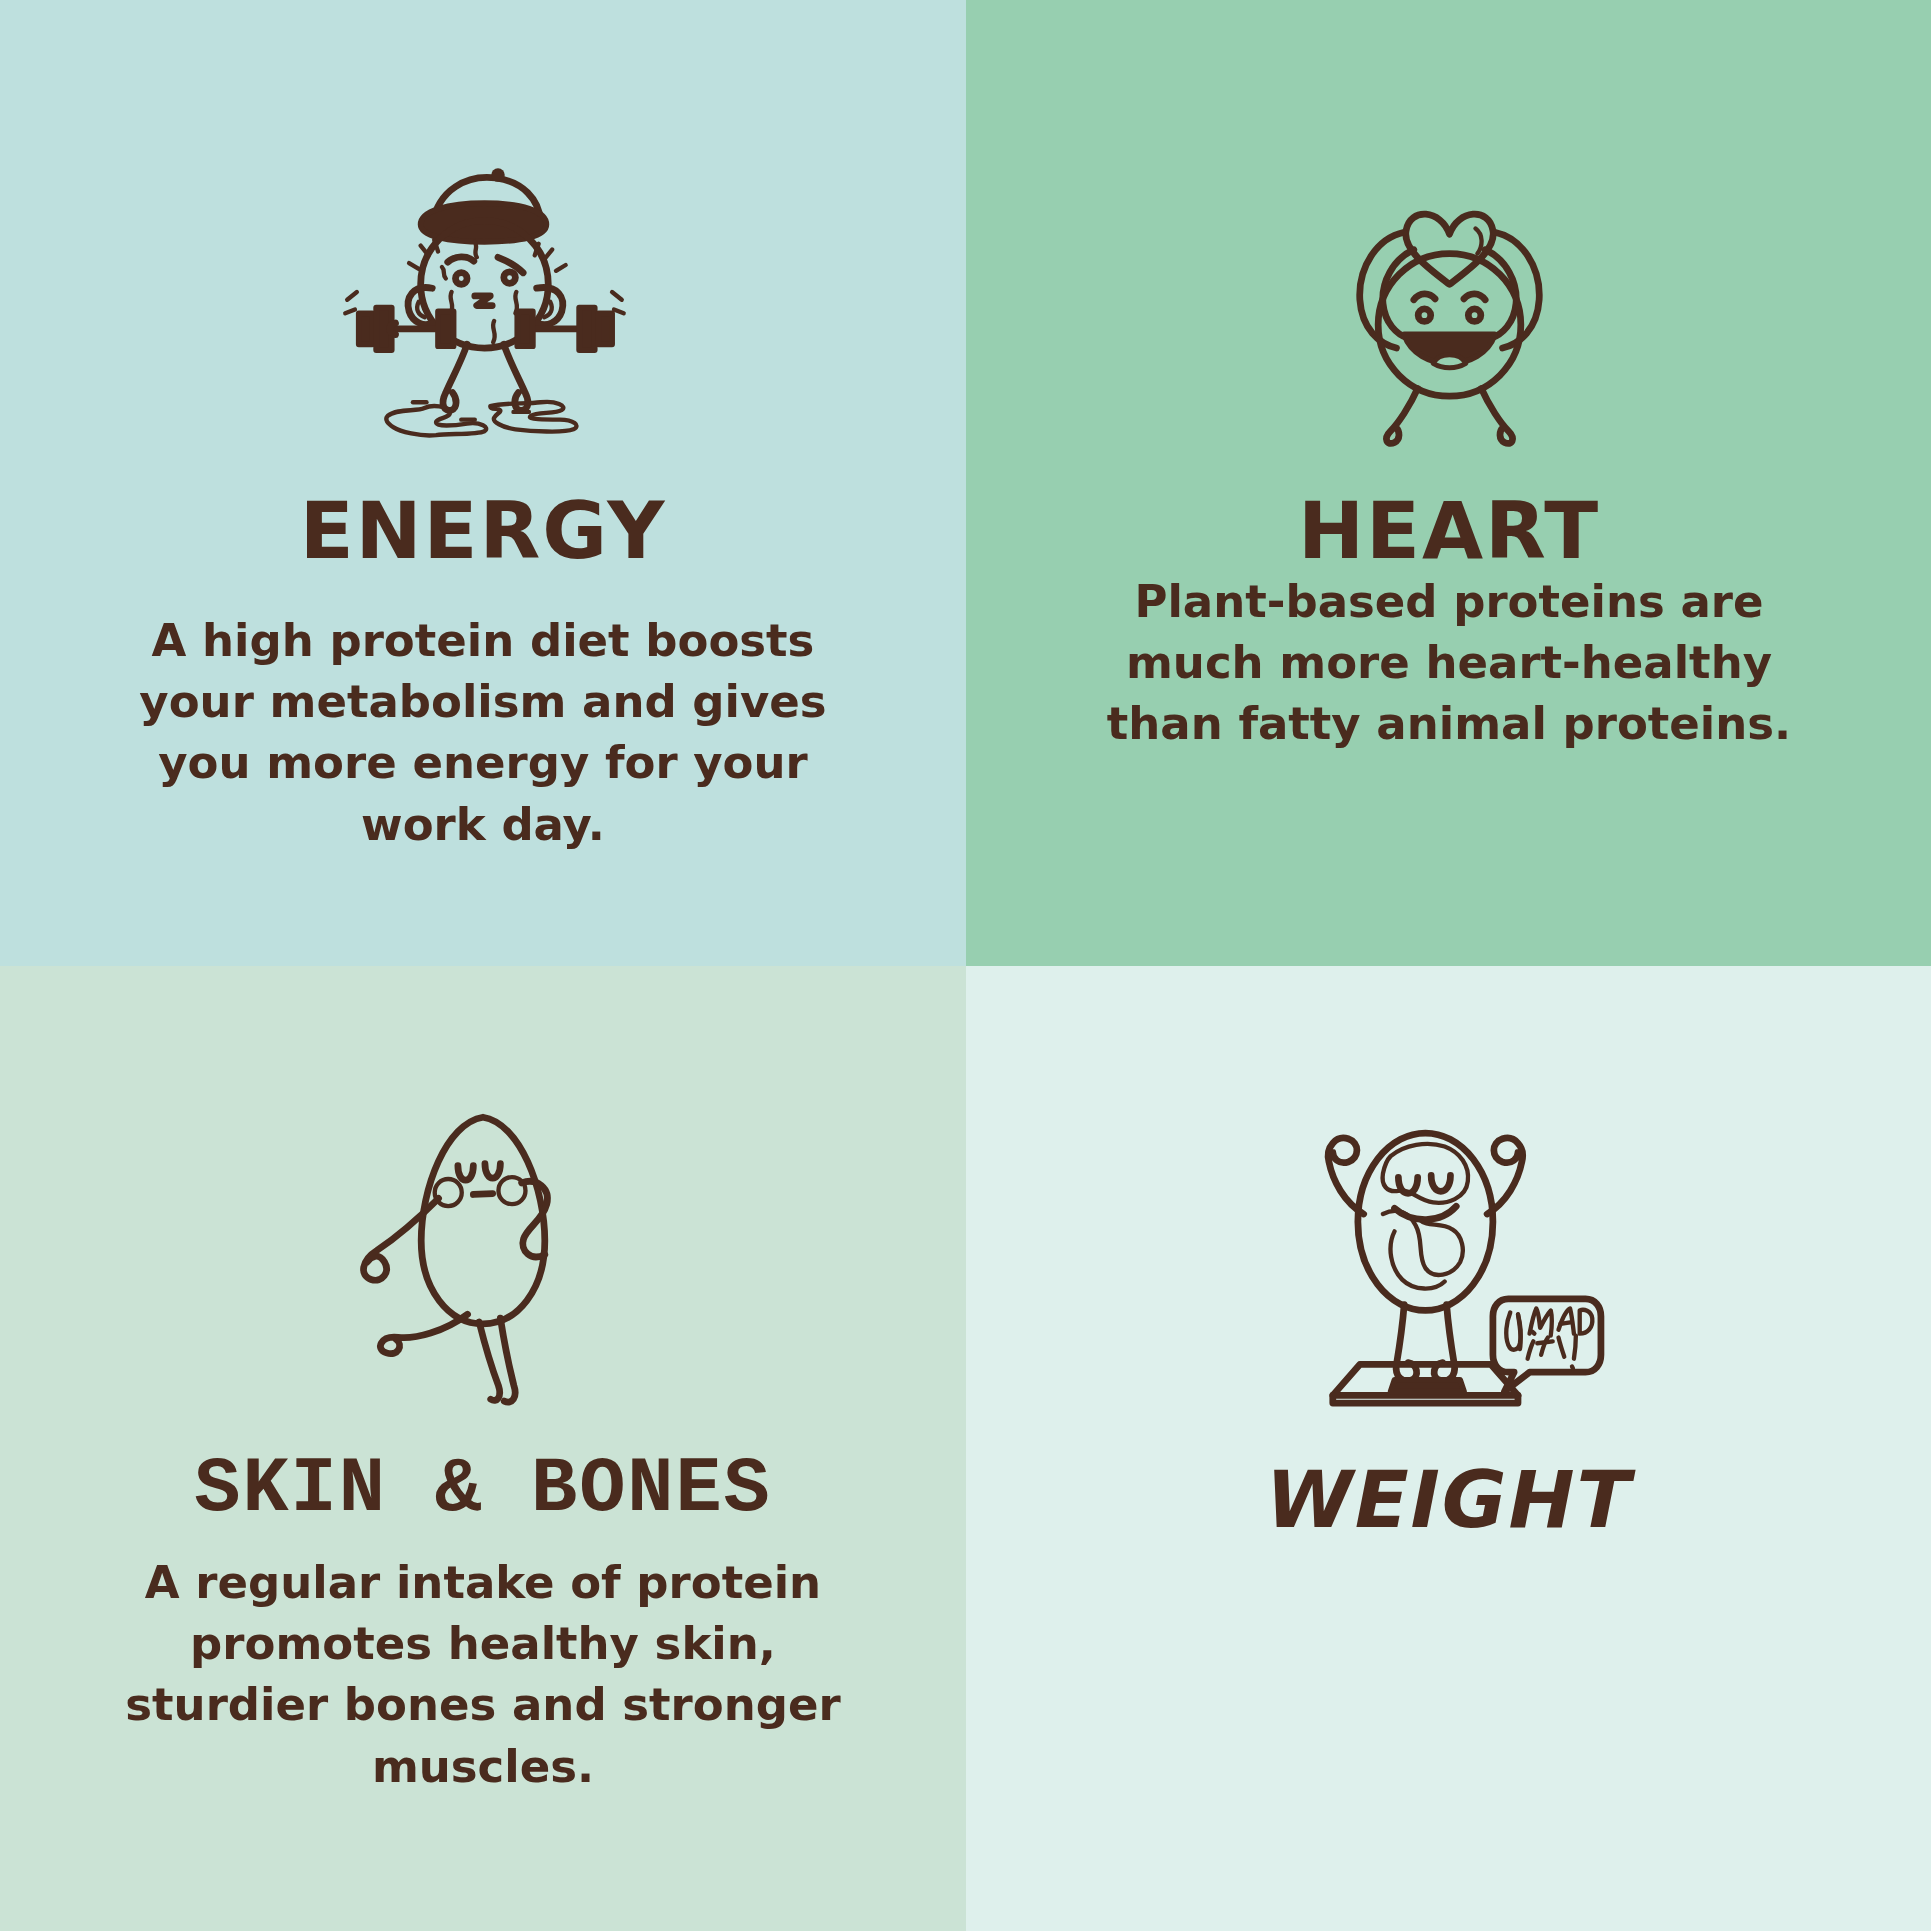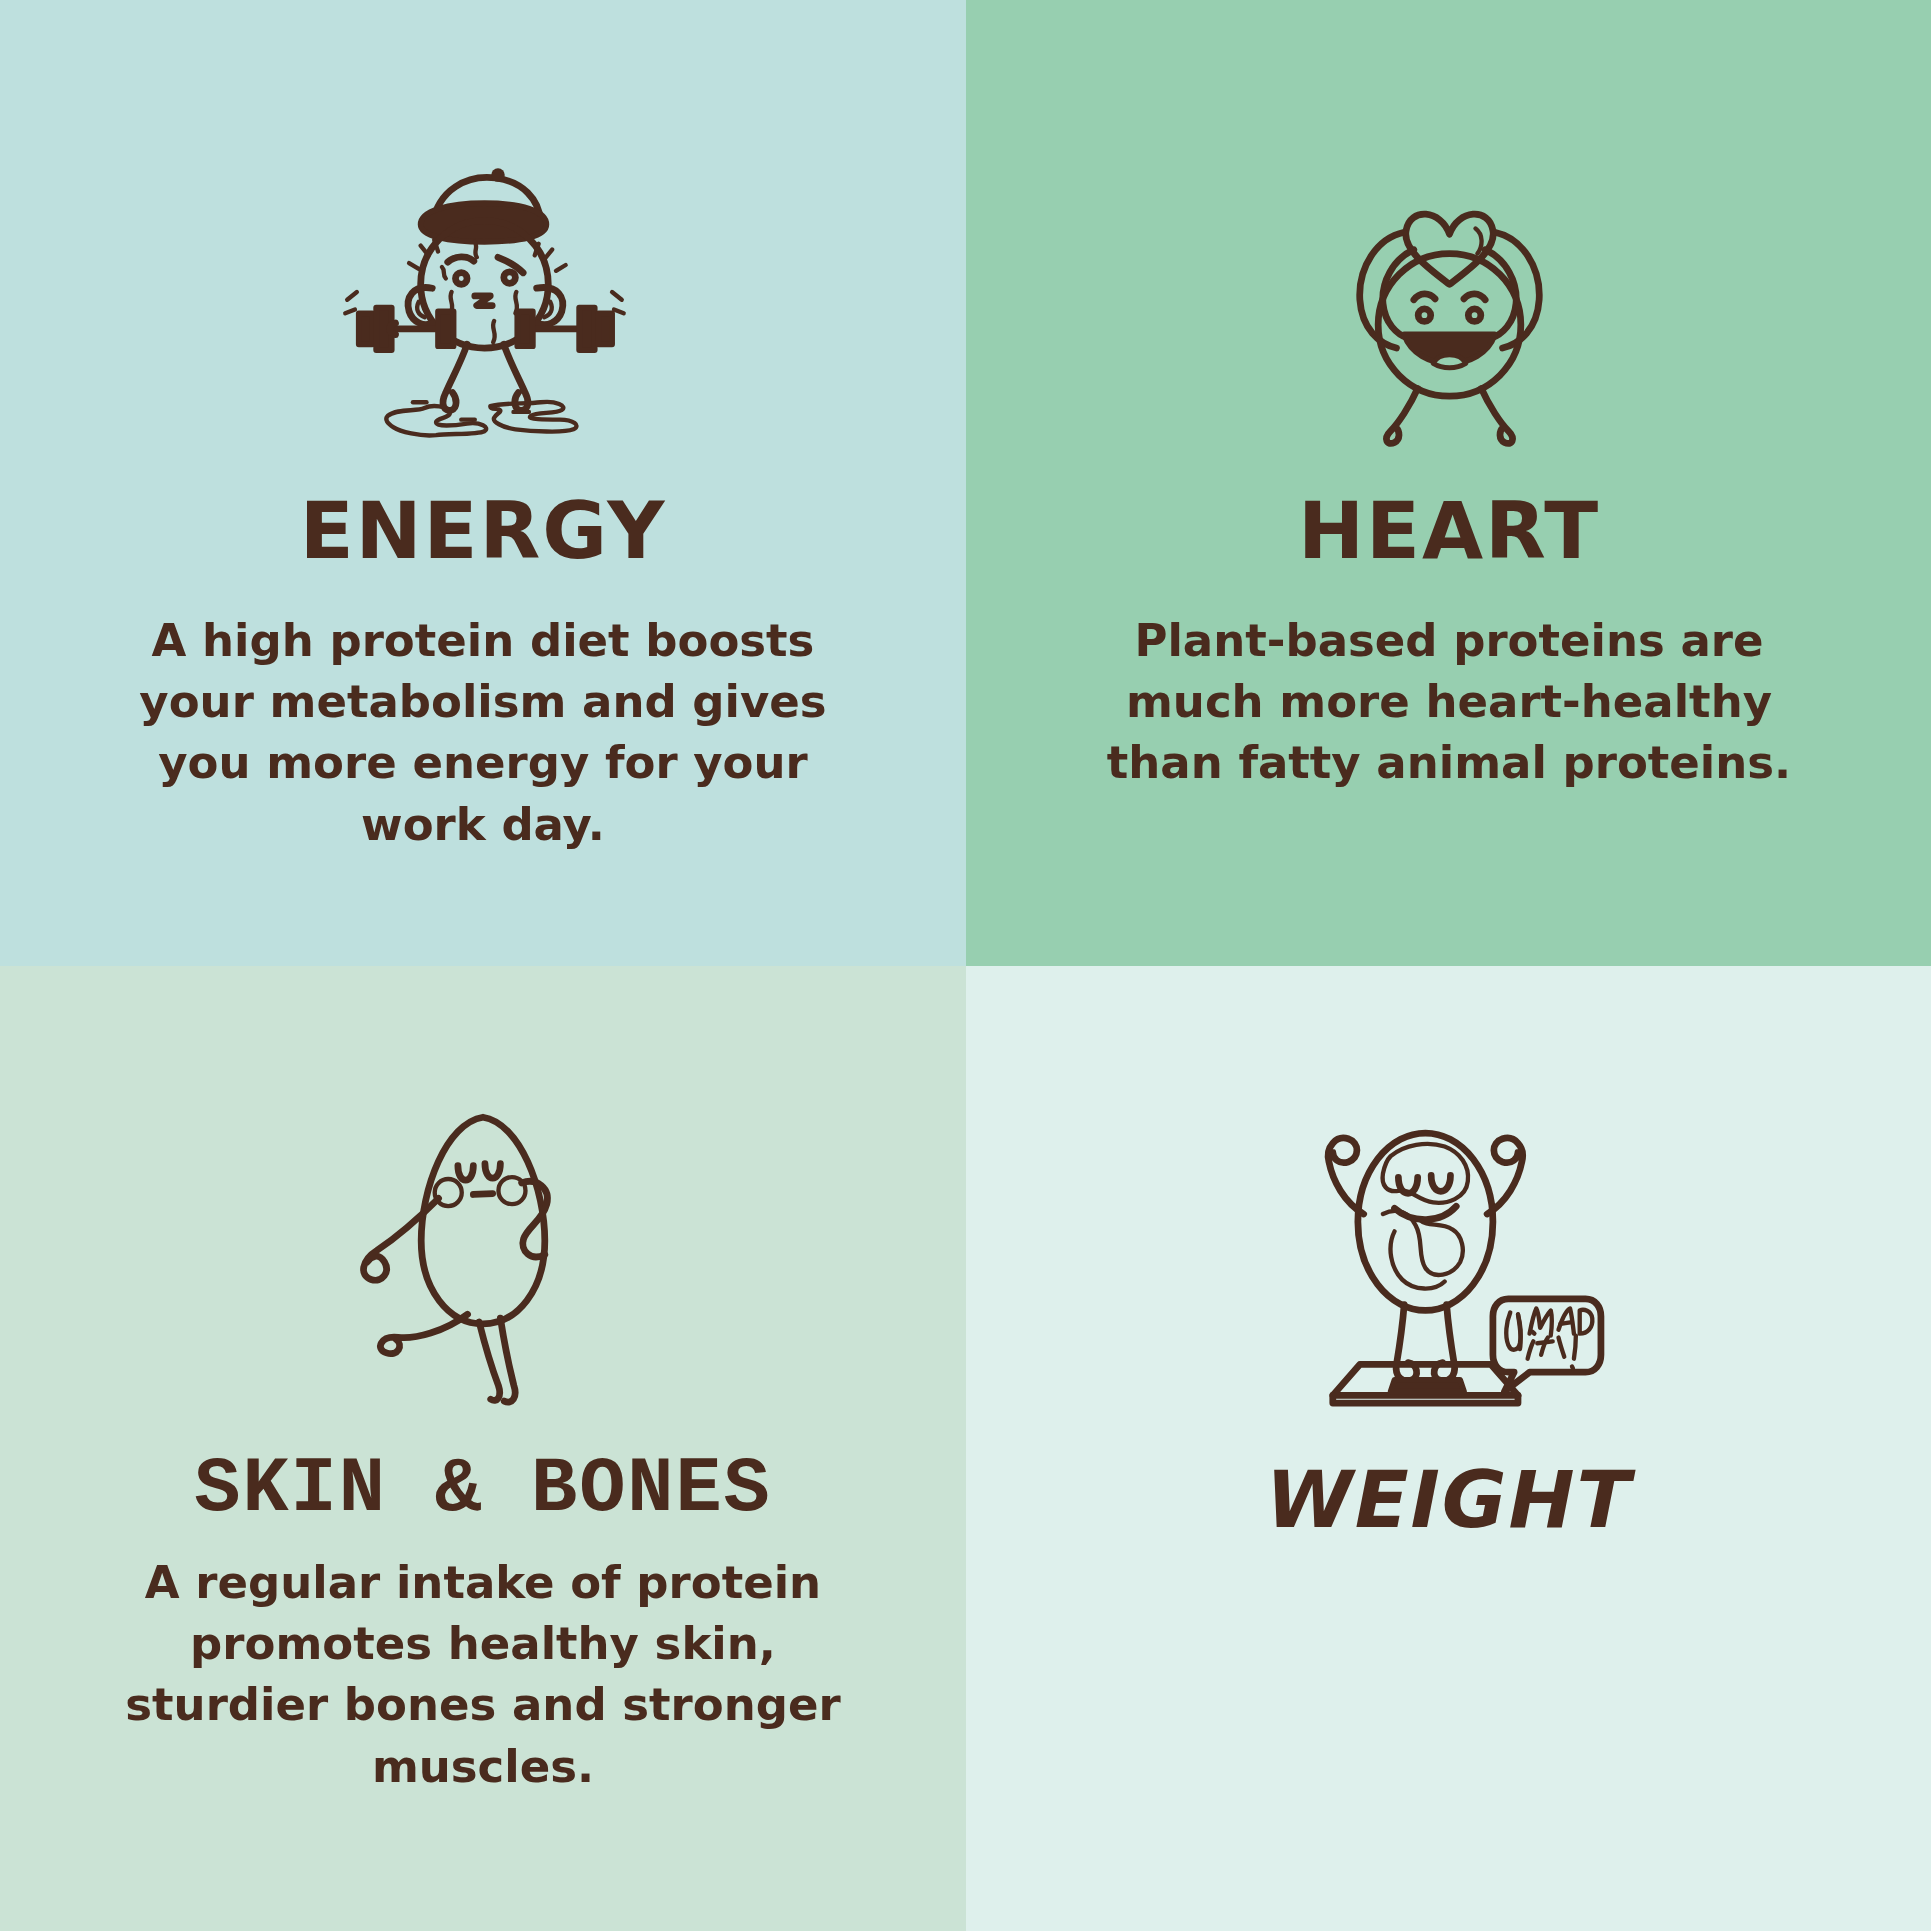--- a/index.html
+++ b/index.html
@@ -73,21 +73,21 @@
     font-weight: bold;
     font-size: 45px;
     line-height: 1.36;
     color: #4A2B1E;
     text-align: center;
     margin: 0;
     padding: 0 58px;
     max-width: 772px;
   }
   .panel-energy .panel-body     { margin-top: 39px; max-width: 734px; }
-  .panel-heart .panel-body      { margin-top: 39px; max-width: 763px; }
+  .panel-heart .panel-body      { max-width: 763px; }
   .panel-skin-bones .panel-body { margin-top: 24px; max-width: 734px; }
   .panel-weight .panel-body     { margin-top: 35px; max-width: 705px; }
 
   .ink {
     fill: none;
     stroke: #4A2B1E;
     stroke-width: 7;
     stroke-linecap: round;
     stroke-linejoin: round;
   }

